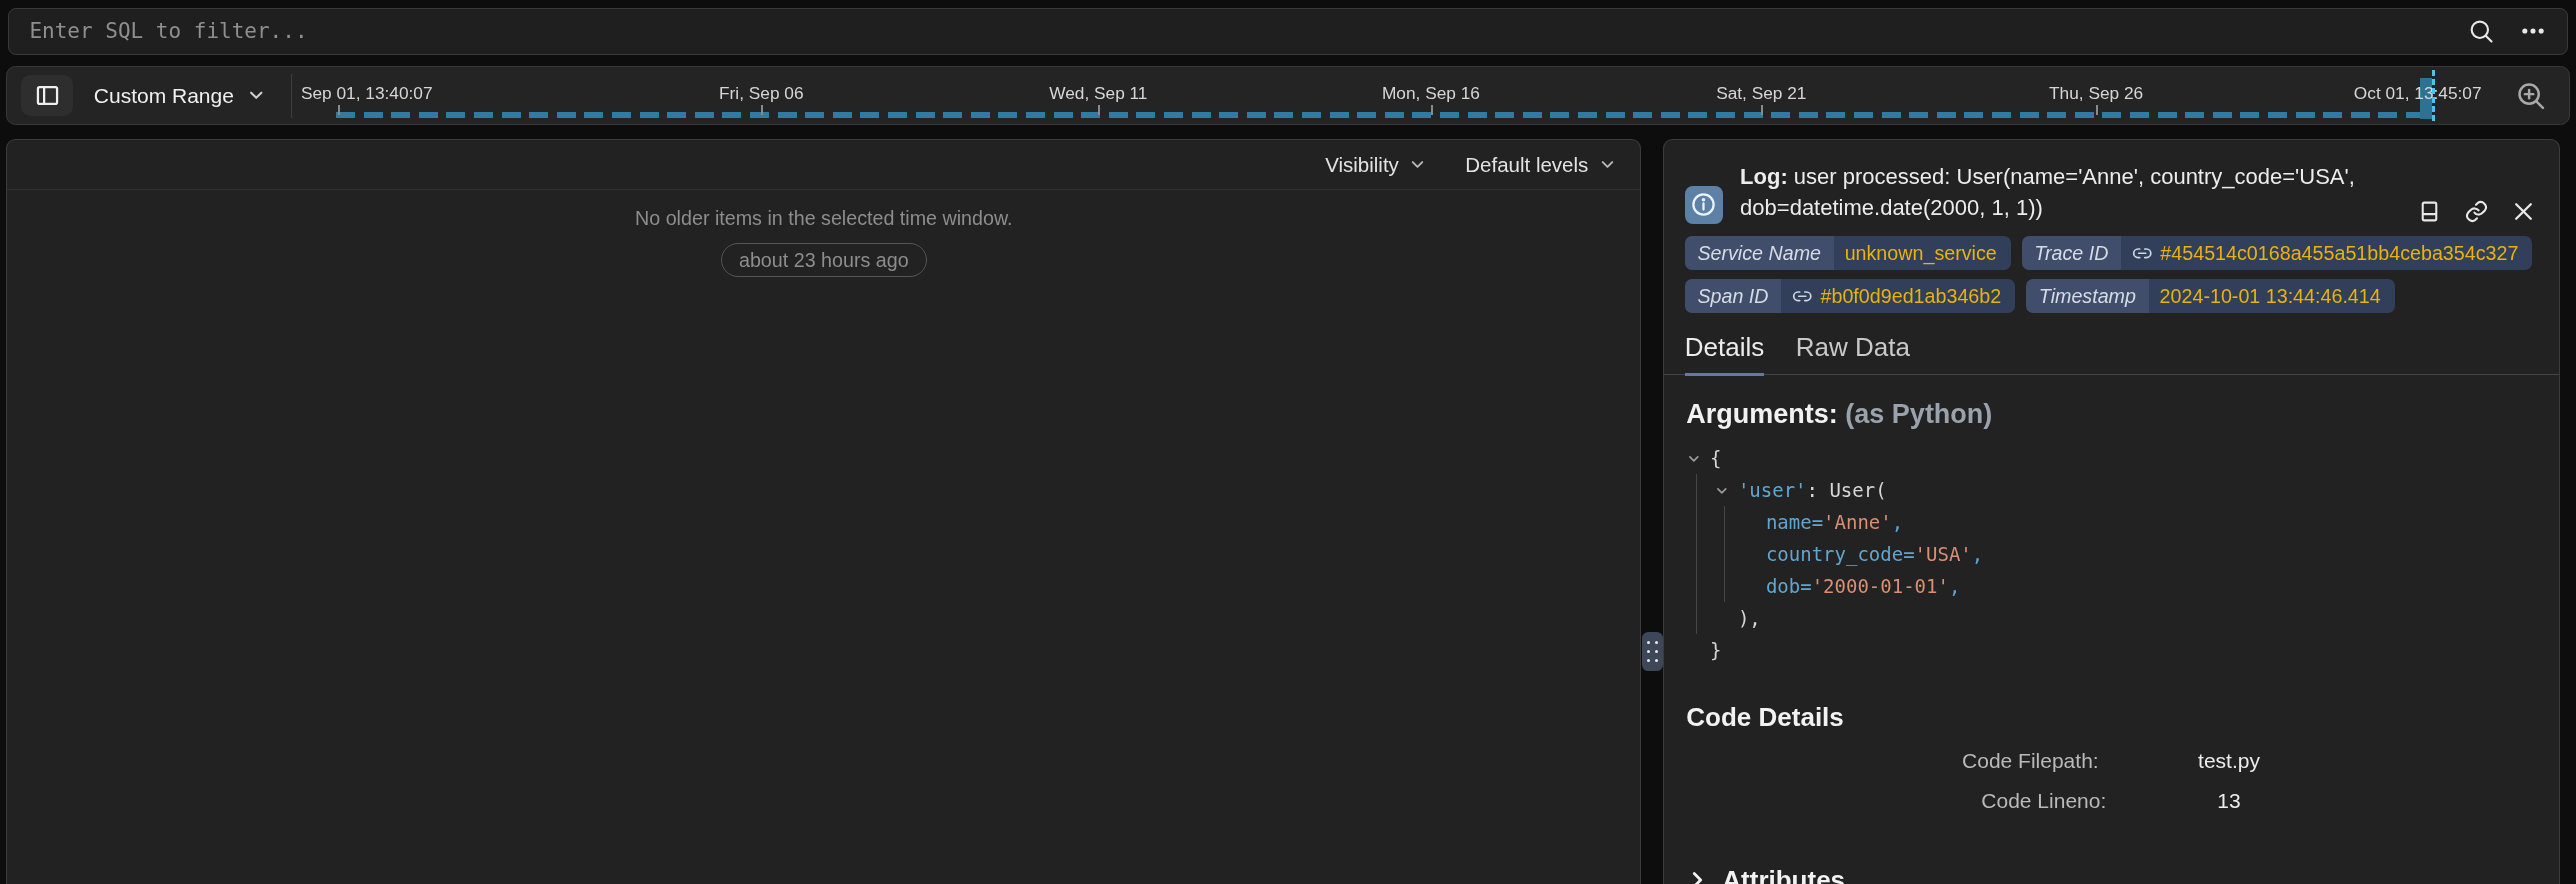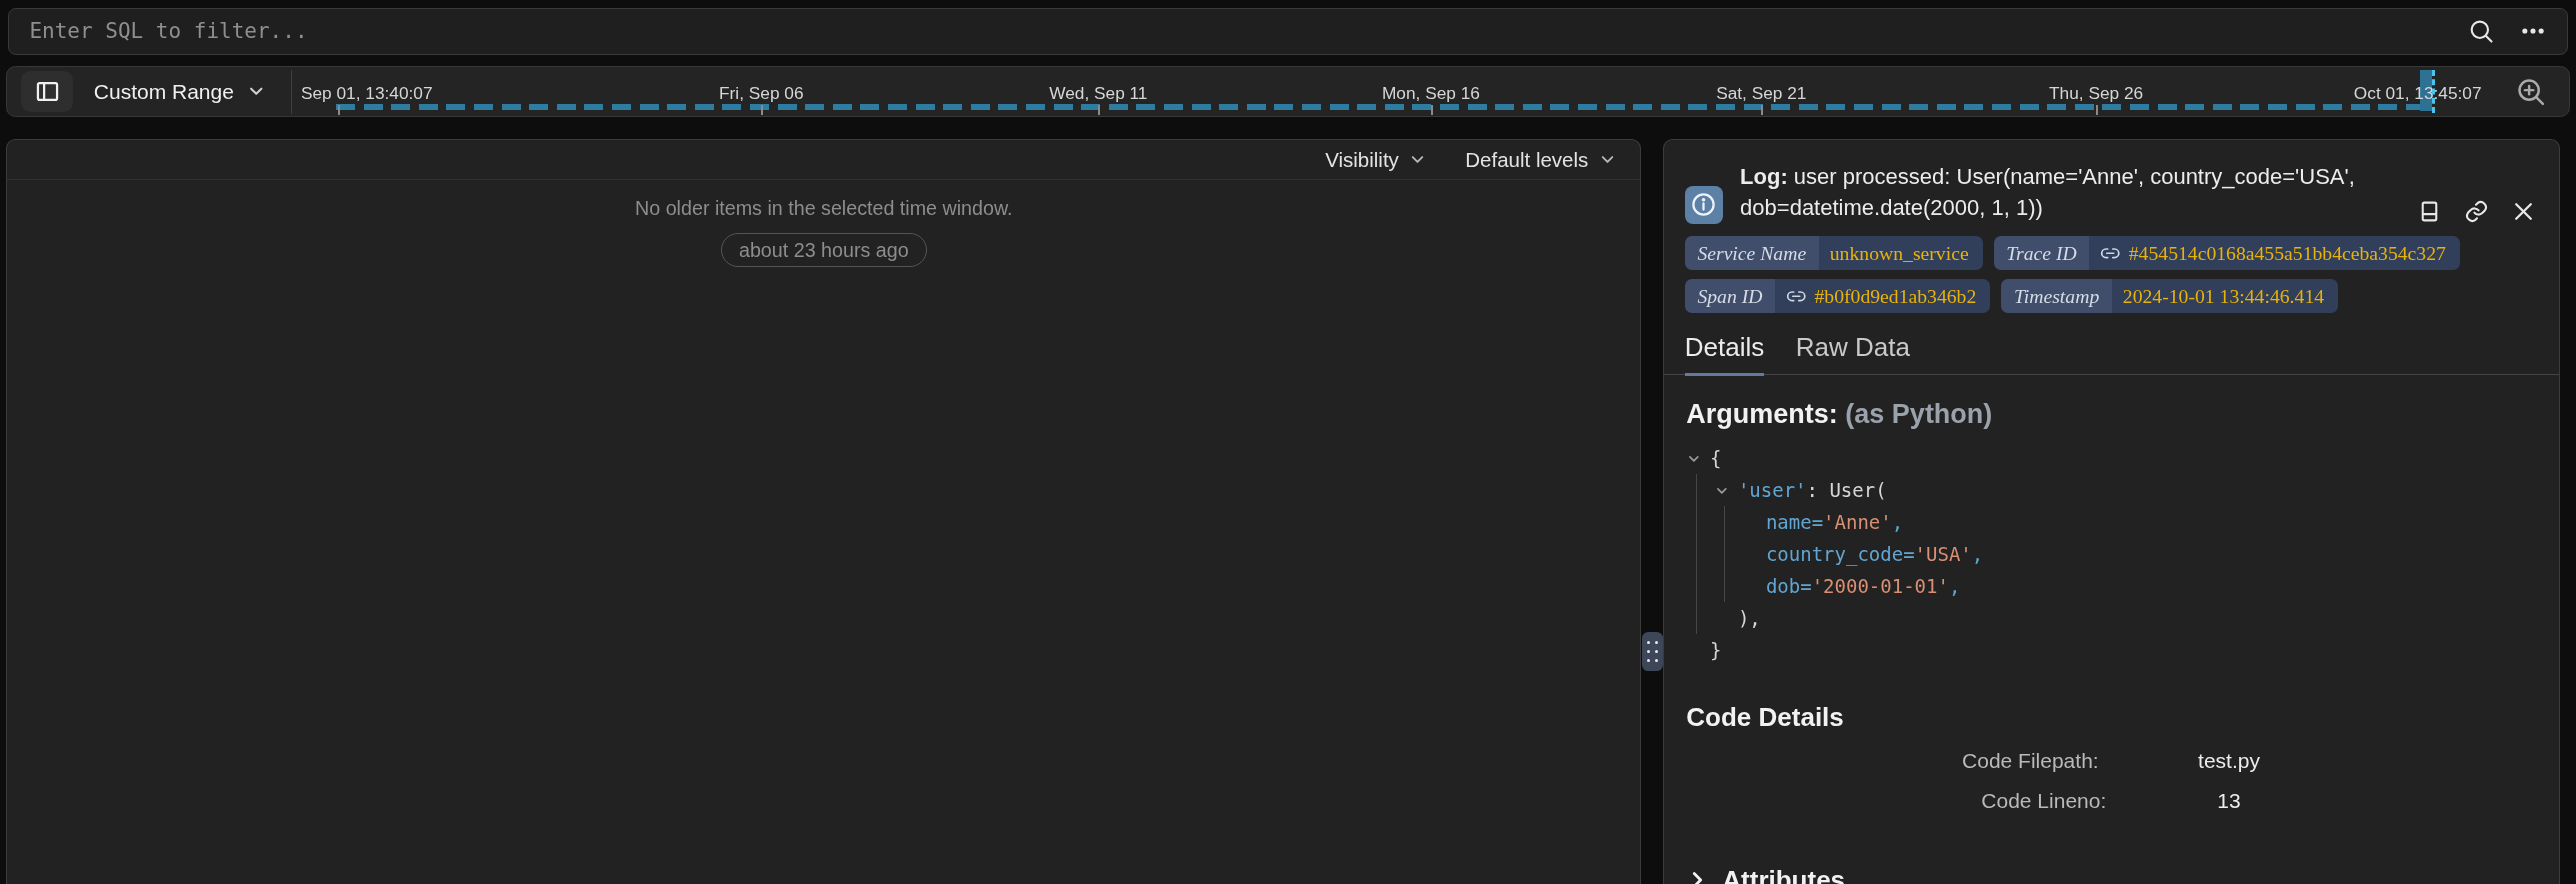--- a/index.html
+++ b/index.html
@@ -21,21 +21,21 @@
   .filter-input {
     flex:1; background:transparent; border:none; outline:none;
     font-family:"DejaVu Sans Mono", monospace; font-size:21px; color:#e8e8e8;
   }
   .filter-input::placeholder { color:#8f8f8f; }
   .bar-icons { display:flex; align-items:center; gap:23.6px; color:#e8e8e8; }
   .icon-btn { background:none; border:none; color:#e8e8e8; cursor:pointer; display:flex; align-items:center; }
 
   
   .timeline-bar {
-    position:absolute; left:6.3px; right:6.3px; top:66px; height:51px;
+    position:absolute; left:6.3px; right:6.3px; top:66px; height:59px;
     background:#242424; border:1.6px solid #383838; border-radius:9.4px;
     display:flex; align-items:center; padding:0 14px;
   }
   .sidebar-toggle {
     width:52px; height:41px; background:#2e2e2e; border:none; border-radius:9.4px;
     display:flex; align-items:center; justify-content:center; color:#f0f0f0; cursor:pointer;
     flex:0 0 auto;
   }
   .range-select {
     display:flex; align-items:center; gap:12.6px; margin:0 23.6px 0 20.5px;
@@ -65,21 +65,21 @@
   
   .main { position:absolute; left:6.3px; right:15.7px; top:139px; bottom:0; display:flex; }
   .panel {
     background:#222222; border:1.6px solid #3c3c3c; border-bottom:none;
     border-radius:9.4px 9.4px 0 0;
   }
 
   
   .list-panel { width:1635px; flex:0 0 auto; display:flex; flex-direction:column; }
   .list-header {
-    height:40px; display:flex; justify-content:flex-end; align-items:center;
+    height:50px; display:flex; justify-content:flex-end; align-items:center;
     gap:38px; padding:0 23.6px; border-bottom:1.6px solid #303030;
   }
   .dropdown { display:flex; align-items:center; gap:9.4px; color:#e3e3e3; font-size:20.5px; cursor:pointer; }
   .dropdown svg { color:#b9b9b9; }
   .notice { text-align:center; color:#8d8d8d; font-size:19.7px; }
   .notice.older { margin-top:17.3px; }
   .notice.newer { margin-top:14px; }
   .time-pill-wrap { display:flex; justify-content:center; margin:12.6px 0 17.3px; }
   .time-pill {
     border:1.6px solid #555555; border-radius:786px; padding:4.7px 17.3px;
@@ -116,21 +116,21 @@
   .detail-header { display:flex; align-items:flex-end; gap:17.3px; padding:20.5px 23.6px 4.7px 20.5px; }
   .info-badge {
     width:38px; height:38px; background:#5d81a6; border-radius:7.9px; flex:0 0 auto;
     display:flex; align-items:center; justify-content:center; color:#eaf2fa;
   }
   .detail-title { flex:1; font-size:22px; line-height:31.5px; color:#ececec; max-width:709px; }
   .detail-title b { font-weight:700; }
   .header-actions { display:flex; gap:22px; margin-left:auto; padding-top:3.1px; color:#e4e4e4; }
 
   .badge-rows { padding:7.9px 20.5px 0; display:flex; flex-direction:column; gap:9.4px; }
-  .badge-row { display:flex; gap:11px;font-family:Liberation Serif, serif; }
+  .badge-row { display:flex; gap:11px; }
   .badge { display:flex; border-radius:7px; overflow:hidden; font-size:19.7px; flex:0 0 auto; }
   .badge-label { font-style:italic; background:#414e6b; color:#d6dce6; padding:5.5px 12.6px; }
   .badge-value {
     background:#323f5a; color:#eab308; padding:5.5px 14px 5.5px 11px;
     display:flex; align-items:center; gap:7.9px;
   }
   .badge-value svg { color:#cdd6e4; flex:0 0 auto; }
 
   .tabs { margin-top:19px; padding:0 20.5px; display:flex; gap:31.5px; border-bottom:1.6px solid #454545; }
   .tab { padding-bottom:9.4px; color:#c9c9c9; font-size:26px; cursor:pointer; border-bottom:3.9px solid transparent; margin-bottom:-1.6px; }

